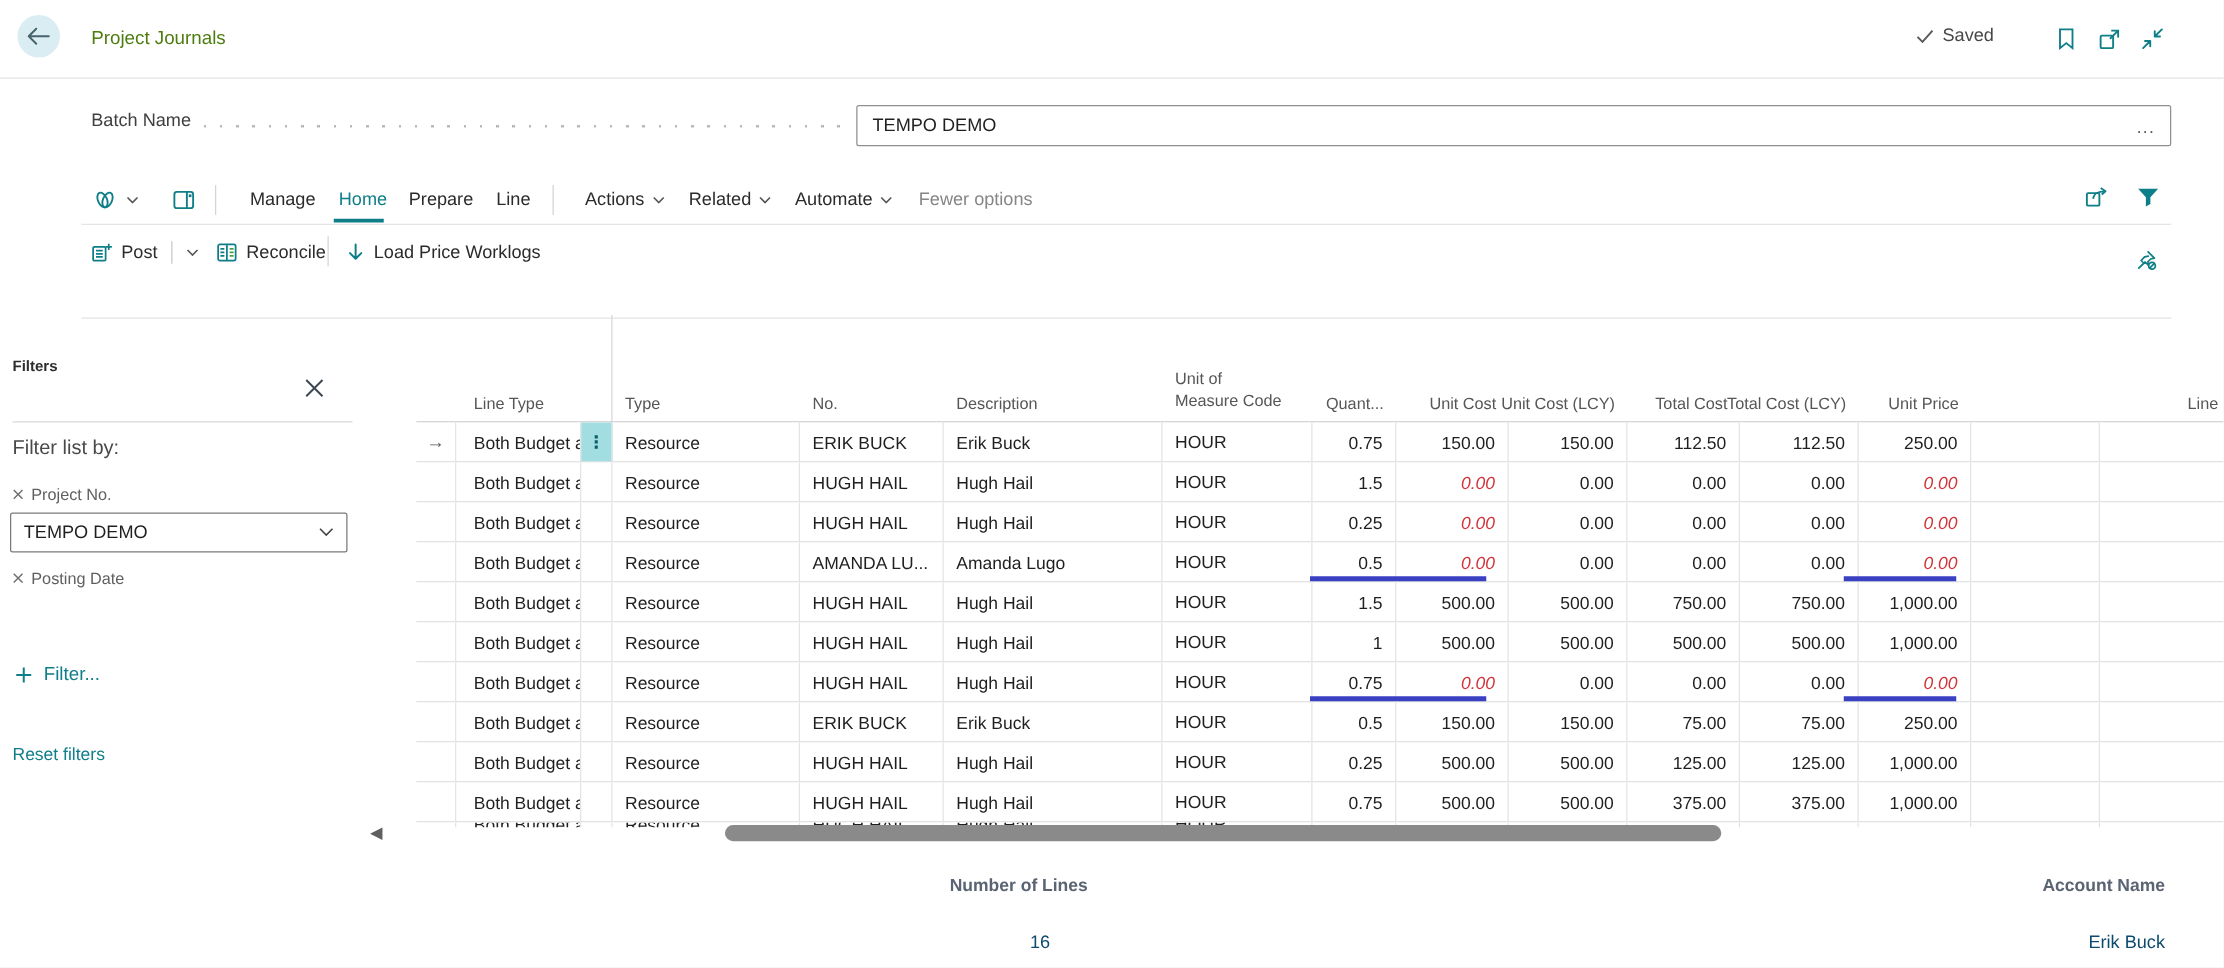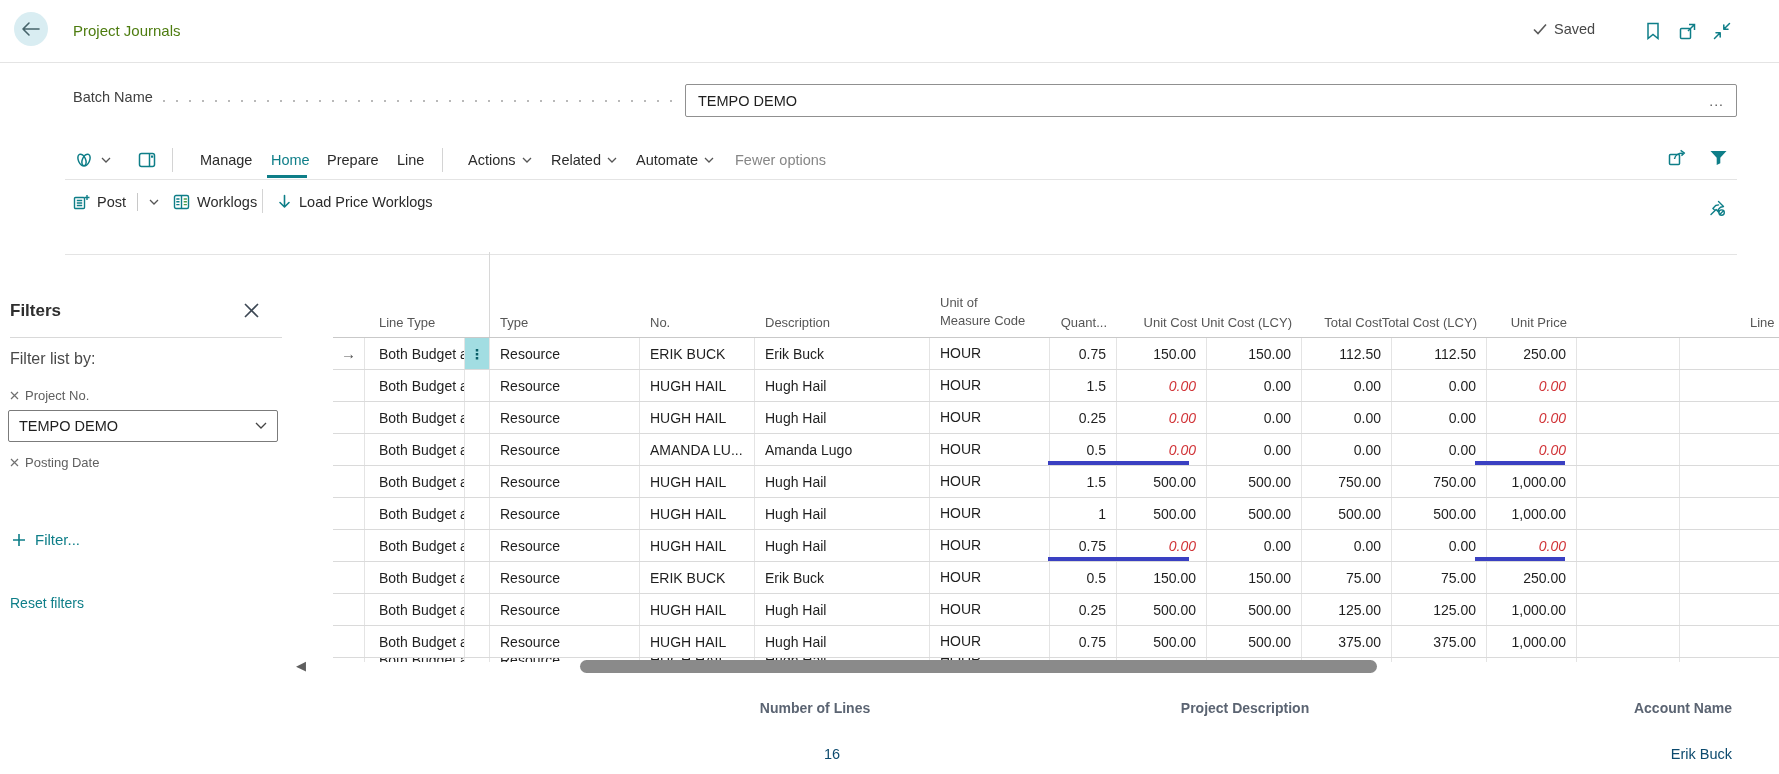--- a/index.html
+++ b/index.html
@@ -32,21 +32,21 @@
   .r1item{top:149px;height:22px;display:inline-flex;align-items:center;gap:6px;font-size:14.5px;color:#2b2b2b;cursor:pointer;white-space:nowrap;}
   .r1item.active{color:var(--accent);}
   .home-underline{left:267px;top:175px;width:40px;height:3px;background:var(--accent);}
   .fewer{color:#868686;}
   .r2item{top:190px;height:24px;display:inline-flex;align-items:center;gap:7px;font-size:14.5px;color:#2b2b2b;cursor:pointer;white-space:nowrap;}
   .update-box{left:444px;top:182px;width:156px;height:41px;border:3px solid var(--hl);box-sizing:border-box;
               display:flex;align-items:center;justify-content:center;gap:7px;font-size:14.5px;color:#2b2b2b;cursor:pointer;background:#fff;}
   .split-sep{width:1px;height:18px;background:#c8c8c8;margin:0 4px;}
 
   
-  .flt-title{left:10px;top:301px;font-size:17px;font-weight:bold;color:#2e2e2e;}
+  .flt-title{left:10px;top:286px;font-size:12px;font-weight:bold;color:#2e2e2e;}
   .flt-close{left:240px;top:299px;width:22px;height:22px;cursor:pointer;display:flex;align-items:center;justify-content:center;}
   .flt-hr{left:10px;top:337px;width:272px;}
   .flt-sub{left:10px;top:350px;font-size:16px;color:#494949;}
   .flt-lbl{display:inline-flex;align-items:center;gap:6px;font-size:13px;color:#5f5f5f;cursor:pointer;}
   .flt-select{left:8px;top:410px;width:270px;height:32px;border:1px solid #7b7b7b;border-radius:2px;box-sizing:border-box;
               display:flex;align-items:center;justify-content:space-between;padding:0 10px;font-size:14.5px;color:#1f1f1f;cursor:pointer;background:#fff;}
   .flt-input{left:8px;top:478px;width:240px;height:30px;border:1px solid #7b7b7b;border-radius:2px;box-sizing:border-box;
              display:flex;align-items:center;padding:0 9px;font-size:14.5px;color:#1f1f1f;background:#fff;}
   .flt-add{left:12px;top:531px;display:inline-flex;align-items:center;gap:9px;font-size:15px;color:var(--accent);cursor:pointer;}
   .flt-reset{left:10px;top:595px;font-size:14px;color:var(--accent);cursor:pointer;}
@@ -227,21 +227,21 @@
   </div>
   <div class="abs r2item" style="left:173px">
     <span class="ic">
       <svg width="17" height="16" viewBox="0 0 17 16" fill="none" stroke="currentColor" stroke-width="1.4">
           <rect x="1.5" y="1.5" width="14" height="13" rx="1.5"></rect>
           <path d="M8.5 1.5v13"></path>
           <path d="M3.3 5h3.2M3.3 7.8h3.2M3.3 10.6h3.2"></path>
           <path stroke="#4a9d4e" d="M10.7 5h3.2M10.7 7.8h3.2M10.7 10.6h3.2"></path>
         </svg>
     </span>
-    <span>Worklogs</span>
+    <span>Reconcile</span>
   </div>
   <div class="vsep" style="left:262px;top:189px;height:24px"></div>
   <div class="abs r2item" style="left:277px">
     <span class="ic">
       <svg width="15" height="16" viewBox="0 0 15 16" fill="none" stroke="currentColor" stroke-width="1.6" stroke-linecap="round" stroke-linejoin="round">
           <path d="M7.5 1.5v11M3 8.5l4.5 4.5L12 8.5"></path>
         </svg>
     </span>
     <span>Load Price Worklogs</span>
   </div>
@@ -512,17 +512,16 @@
           <div class="gcell col-line_cut" style="width: 270px;"></div>
         </div>
       </div>
   </div>
 
   <div class="abs scroll-left">◀</div>
   <div class="abs scroll-thumb"></div>
 
   <div class="abs ft-lbl ctr" style="left:585px;width:460px">Number of Lines</div>
   <div class="abs ft-val ctr" style="left:602px;width:460px">16</div>
-  <div class="abs ft-lbl ctr" style="left:1030px;width:430px">Project Description</div>
   <div class="abs ft-lbl rgt" style="left:1380px;width:352px">Account Name</div>
   <div class="abs ft-val rgt" style="left:1380px;width:352px">Erik Buck</div>
 
 </div>
 
 </body></html>

